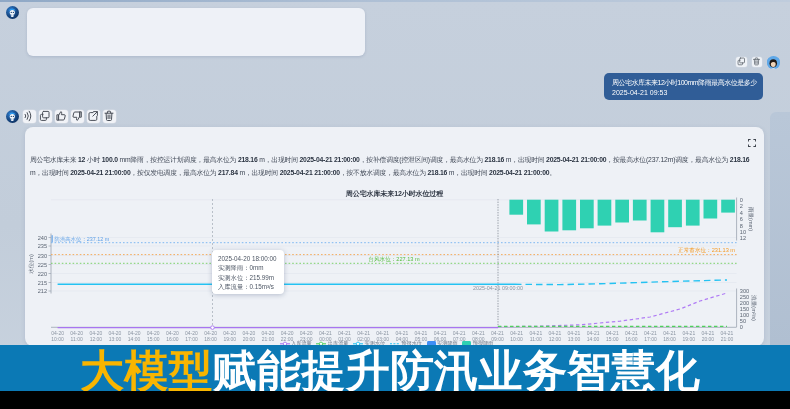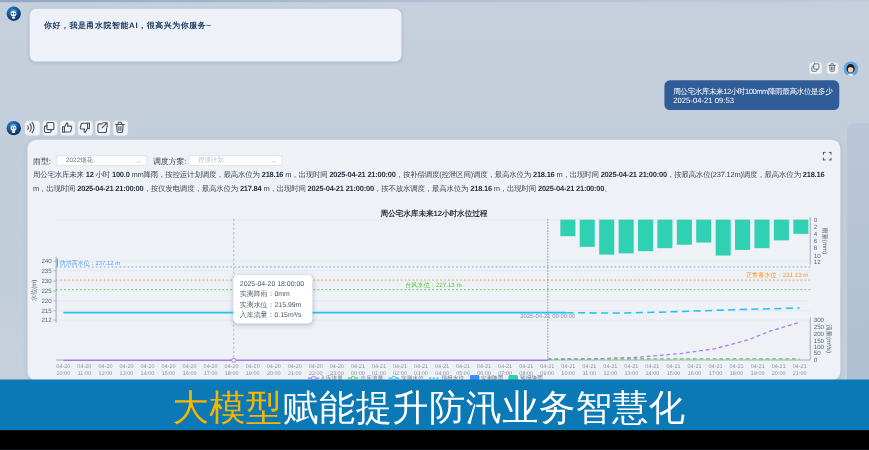--- a/index.html
+++ b/index.html
@@ -41,40 +41,39 @@
   font-size:7px; letter-spacing:-0.1px; font-weight:bold; color:#2e3643; }
 .expand { position:absolute; left:723px; top:6px; }
 .tooltip { position:absolute; left:212px; top:250px; width:72px; height:44px; background:#fff;
   border-radius:4px; box-shadow:0 1px 5px rgba(50,70,110,.3); padding:4px 0 0 6px;
   font-size:6.3px; line-height:9.3px; color:#4d5664; z-index:5; }
 .legend { position:absolute; left:17px; top:340px; width:739px; display:flex;
   justify-content:center; gap:4.5px; align-items:center; }
 .li { display:inline-flex; align-items:center; font-size:5.2px; color:#6c7685; }
 .banner { position:absolute; left:0; top:345px; width:790px; height:46px; background:#0b79b5;
   text-align:center; z-index:10; }
-.banner .txt { display:inline-block; font-size:33px; font-weight:normal; color:#fff; line-height:46px; letter-spacing:.3px; transform:translate(-5px,3px); }
+.banner .txt { display:inline-block; font-size:44px; font-weight:bold; color:#fff; line-height:46px; letter-spacing:.3px; transform:translate(-5px,3px); }
 .banner .y { color:#f8b500; }
 .blackbar { position:absolute; left:0; top:391px; width:790px; height:18px; background:#000; z-index:10; }
 .rightband { position:absolute; left:770px; top:112px; width:20px; height:233px;
   background:linear-gradient(180deg,#b9c7d8,#b0bfd1); border-top-left-radius:6px; }
 .chartsvg { position:absolute; left:0; top:0; }
 </style></head>
 <body>
 <div class="topstrip"></div>
 <div class="avatar" style="left:6px;top:6px">
     <svg width="13" height="13" viewBox="0 0 13 13" style="position:absolute;left:0;top:0">
       <path d="M3.2 5.2 Q3.4 2.6 6.3 2.5 Q9.2 2.6 9.6 5.0 Q8 3.9 6.4 4.0 Q4.6 4.1 3.2 5.2 Z" fill="#2d9af0"></path>
       <ellipse cx="6.3" cy="6.6" rx="2.6" ry="2.5" fill="#f2f6fa"></ellipse>
       <circle cx="5.3" cy="6.4" r="0.7" fill="#274b77"></circle>
       <circle cx="7.4" cy="6.4" r="0.7" fill="#274b77"></circle>
       <path d="M4.6 9.4 Q6.3 8.6 8 9.4 L7.4 10.8 Q6.3 11.2 5.2 10.8 Z" fill="#e8f0f8"></path>
     </svg>
   </div>
 <div class="bubble1">
-  <div class="b1t">你好，我是甬水院智能AI，很高兴为你服务~</div>
 </div>
 <span class="ubtn" style="left:736px">
     <svg width="9" height="9" viewBox="0 0 12 12">
       <rect x="3.6" y="1.4" width="6.4" height="6.4" rx="1" fill="none" stroke="#5a6068" stroke-width="1" stroke-linecap="round" stroke-linejoin="round"></rect>
       <path d="M7.4 7.8 v1.6 a1 1 0 0 1 -1 1 h-4 a1 1 0 0 1 -1 -1 v-4 a1 1 0 0 1 1 -1 h1.6" fill="none" stroke="#5a6068" stroke-width="1" stroke-linecap="round" stroke-linejoin="round"></path>
     </svg>
   </span>
 <span class="ubtn" style="left:751.5px">
     <svg width="9" height="9" viewBox="0 0 12 12">
       <path d="M2 3.2 h8 M4.4 3 v-1.2 a0.6 0.6 0 0 1 0.6 -0.6 h2 a0.6 0.6 0 0 1 0.6 0.6 V3 M3.1 3.4 l0.4 6.2 a1 1 0 0 0 1 0.9 h3 a1 1 0 0 0 1 -0.9 l0.4 -6.2 M5.1 5 v3.6 M6.9 5 v3.6" fill="none" stroke="#5a6068" stroke-width="1" stroke-linecap="round" stroke-linejoin="round"></path>
@@ -127,32 +126,20 @@
         <path d="M9.8 6.4 v2.8 a1.2 1.2 0 0 1 -1.2 1.2 h-5.4 a1.2 1.2 0 0 1 -1.2 -1.2 v-5.4 a1.2 1.2 0 0 1 1.2 -1.2 h2.8 M6.6 1.6 h3.8 v3.8 M10.2 1.8 L5.8 6.2" fill="none" stroke="#4a4f58" stroke-width="1" stroke-linecap="round" stroke-linejoin="round"></path>
       </svg>
     </span>
     <span class="tbtn">
       <svg width="12" height="12" viewBox="0 0 12 12">
         <path d="M2 3.2 h8 M4.4 3 v-1.2 a0.6 0.6 0 0 1 0.6 -0.6 h2 a0.6 0.6 0 0 1 0.6 0.6 V3 M3.1 3.4 l0.4 6.2 a1 1 0 0 0 1 0.9 h3 a1 1 0 0 0 1 -0.9 l0.4 -6.2 M5.1 5 v3.6 M6.9 5 v3.6" fill="none" stroke="#4a4f58" stroke-width="1" stroke-linecap="round" stroke-linejoin="round"></path>
       </svg>
     </span>
   </div>
 <div class="panel">
-  <div class="selrow">
-    <span class="slabel" style="left:5px">雨型:</span>
-    <span class="sbox" style="left:26px;width:83px;color:#6a7380">2022烟花
-      <svg class="chev" viewBox="0 0 8 5">
-          <path d="M1 1 L4 4 L7 1" stroke="#aab2bd" stroke-width="1.2" fill="none"></path>
-        </svg></span>
-    <span class="slabel" style="left:114px">调度方案:</span>
-    <span class="sbox" style="left:146px;width:86px;color:#b4bcc8">控泄计划
-      <svg class="chev" viewBox="0 0 8 5">
-          <path d="M1 1 L4 4 L7 1" stroke="#aab2bd" stroke-width="1.2" fill="none"></path>
-        </svg></span>
-  </div>
   <div class="para">
       <div class="pl">周公宅水库未来 <b>12</b> 小时 <b>100.0</b> mm降雨，按控运计划调度，最高水位为 <b>218.16</b> m，出现时间 <b>2025-04-21 21:00:00</b>，按补偿调度(控泄区间)调度，最高水位为 <b>218.16</b> m，出现时间 <b>2025-04-21 21:00:00</b>，按最高水位(237.12m)调度，最高水位为 <b>218.16</b></div>
       <div class="pl">m，出现时间 <b>2025-04-21 21:00:00</b>，按仅发电调度，最高水位为 <b>217.84</b> m，出现时间 <b>2025-04-21 21:00:00</b>，按不放水调度，最高水位为 <b>218.16</b> m，出现时间 <b>2025-04-21 21:00:00</b>。</div>
     </div>
   <div class="ctitle">周公宅水库未来12小时水位过程</div>
   <div class="expand"><svg width="8" height="8" viewBox="0 0 8 8">
         <path d="M0.4 2.6 V0.4 H2.6 M5.4 0.4 H7.6 V2.6 M7.6 5.4 V7.6 H5.4 M2.6 7.6 H0.4 V5.4" fill="none" stroke="#3f454e" stroke-width="1.1"></path>
       </svg></div>
 </div>
 <svg class="chartsvg" style="left:25px;top:182px" width="739" height="167" viewBox="0 0 739 167">

